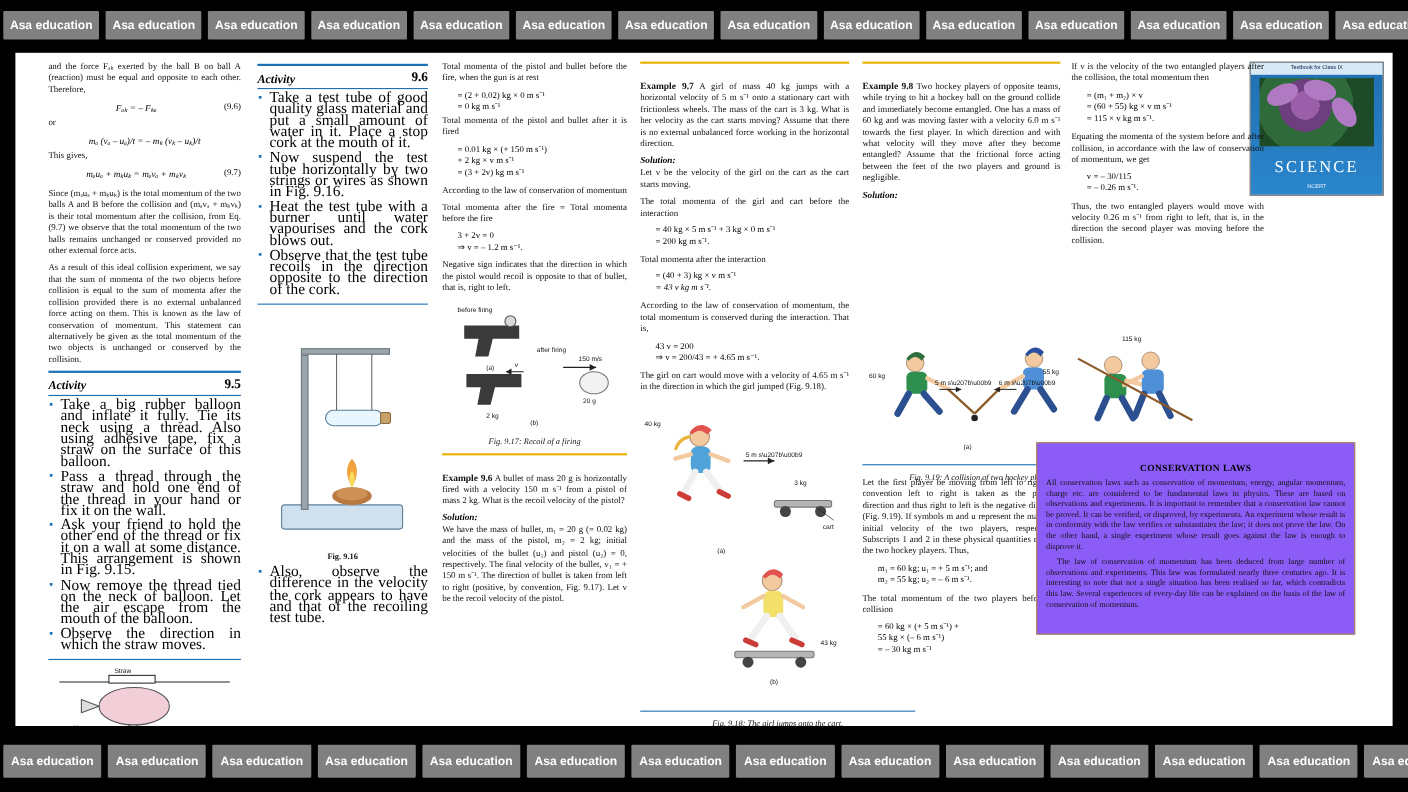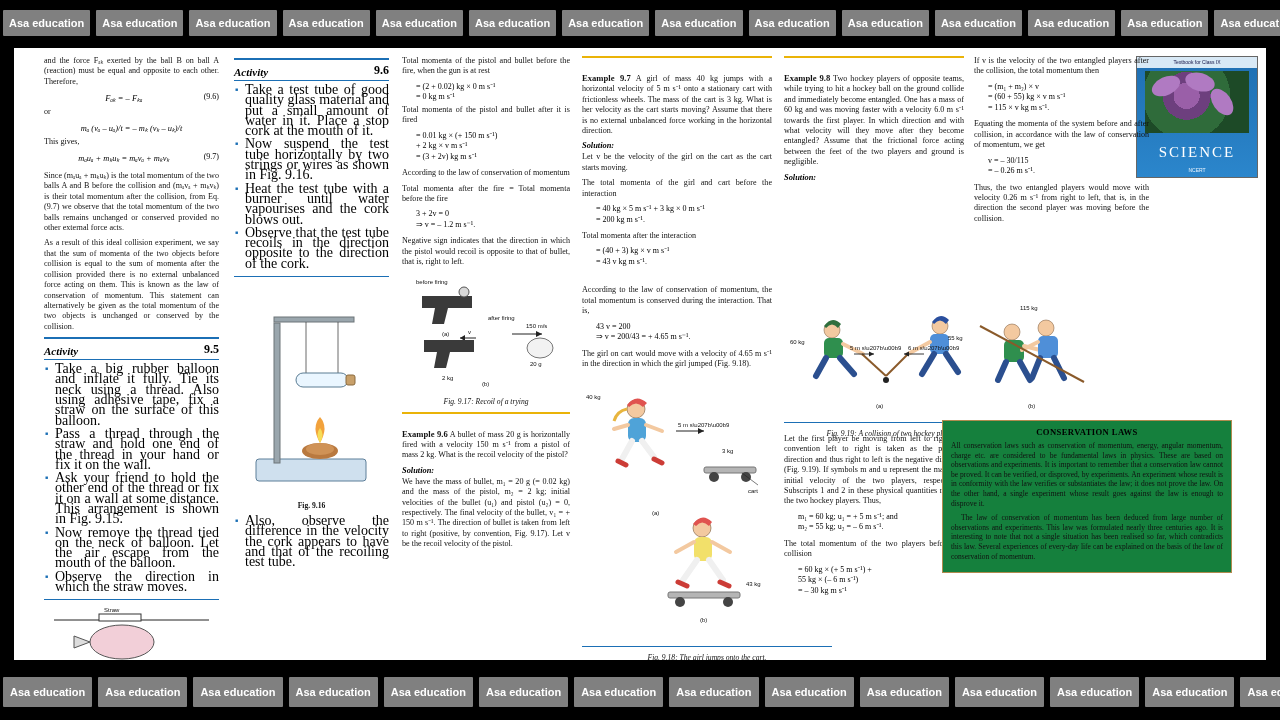--- a/index.html
+++ b/index.html
@@ -67,21 +67,21 @@
   
   .example{border-top:2px solid #eab308;padding-top:15px;margin-bottom:5px;}
   .ex-title{font-weight:bold;font-size:8.6px;}
   .sol{font-weight:bold;font-style:italic;font-size:8.4px;margin:4px 0 2px;}
 
   .mono{font-size:8px;line-height:10.5px;}
   .ind{padding-left:14px;}
 
   
   .cons{
-    border:1px solid #b08b4f;background:#15803d;padding:6px 8px;margin-top:26px;
+    border:1px solid #b08b4f;background:#8b5cf6;padding:17px 8px;margin-top:8px;
   }
   .cons h4{margin:0 0 4px;text-align:center;font-size:8.6px;font-weight:bold;letter-spacing:.4px;}
   .cons p{font-size:7.5px;line-height:9.6px;}
 
   
   .cover{
     position:absolute;right:8px;top:8px;width:120px;height:120px;
     background:linear-gradient(#1f6fb2,#2b86cc);border:1px solid #666;overflow:hidden;
   }
   .cover .band{position:absolute;left:0;top:0;width:100%;height:11px;background:#d8e9f6;}
@@ -264,21 +264,21 @@
             </g>
             <text class="smalllbl" x="40" y="106">2 kg</text>
             <text class="smalllbl" x="124" y="54">150 m/s</text>
             <line x1="110" y1="60" x2="140" y2="60" stroke="#222" stroke-width="1"></line>
             <polygon points="140,60 134,57 134,63" fill="#222"></polygon>
             <ellipse cx="138" cy="74" rx="13" ry="10" fill="#f2f2f2" stroke="#777"></ellipse>
             <text class="smalllbl" x="128" y="92">20 g</text>
             <text class="smalllbl" x="80" y="112">(b)</text>
           </svg>
           <div class="figcap">
-            <span>Fig. 9.17: Recoil of a trying</span>
+            <span>Fig. 9.17: Recoil of a firing</span>
           </div>
         </div>
 
         <div class="example">
           <div class="tx" style="text-align:justify;">
             <span class="ex-title">Example 9.6</span>
             <span>A bullet of mass 20 g is horizontally fired with a velocity 150 m s⁻¹ from a pistol of mass 2 kg. What is the recoil velocity of the pistol?</span>
           </div>
           <div class="sol">Solution:</div>
           <div class="tx">We have the mass of bullet, m₁ = 20 g (= 0.02 kg) and the mass of the pistol, m₂ = 2 kg; initial velocities of the bullet (u₁) and pistol (u₂) = 0, respectively. The final velocity of the bullet, v₁ = + 150 m s⁻¹. The direction of bullet is taken from left to right (positive, by convention, Fig. 9.17). Let v be the recoil velocity of the pistol.</div>
@@ -291,21 +291,21 @@
             <span class="ex-title">Example 9.7</span>
             <span>A girl of mass 40 kg jumps with a horizontal velocity of 5 m s⁻¹ onto a stationary cart with frictionless wheels. The mass of the cart is 3 kg. What is her velocity as the cart starts moving? Assume that there is no external unbalanced force working in the horizontal direction.</span>
           </div>
           <div class="sol">Solution:</div>
           <div class="tx">Let v be the velocity of the girl on the cart as the cart starts moving.</div>
           <div class="tx">The total momenta of the girl and cart before the interaction</div>
           <div class="mono ind">= 40 kg × 5 m s⁻¹ + 3 kg × 0 m s⁻¹</div>
           <div class="mono ind" style="margin-bottom:6px;">= 200 kg m s⁻¹.</div>
           <div class="tx">Total momenta after the interaction</div>
           <div class="mono ind">= (40 + 3) kg × v m s⁻¹</div>
-          <div class="mono ind" style="margin-bottom:18px;">= 43 v kg m s⁻¹.</div>
+          <div class="mono ind" style="margin-bottom:6px;font-style:italic;">= 43 v kg m s⁻¹.</div>
           <div class="tx">According to the law of conservation of momentum, the total momentum is conserved during the interaction. That is,</div>
           <div class="mono ind">43 v =  200</div>
           <div class="mono ind" style="margin-bottom:6px;">⇒ v =  200/43 = + 4.65 m s⁻¹.</div>
           <div class="tx">The girl on cart would move with a velocity of 4.65 m s⁻¹ in the direction in which the girl jumped (Fig. 9.18).</div>
         </div>
 
         <div class="fig" style="margin-top:4px;">
           <svg width="190" height="160" viewBox="0 0 190 160">
 
             <text class="smalllbl" x="4" y="24">40 kg</text>

